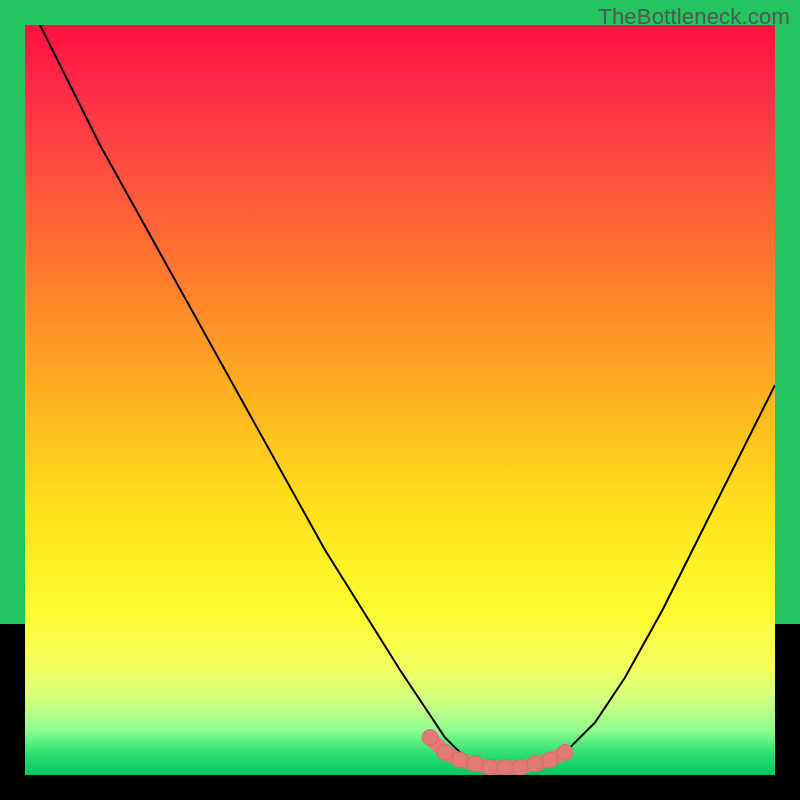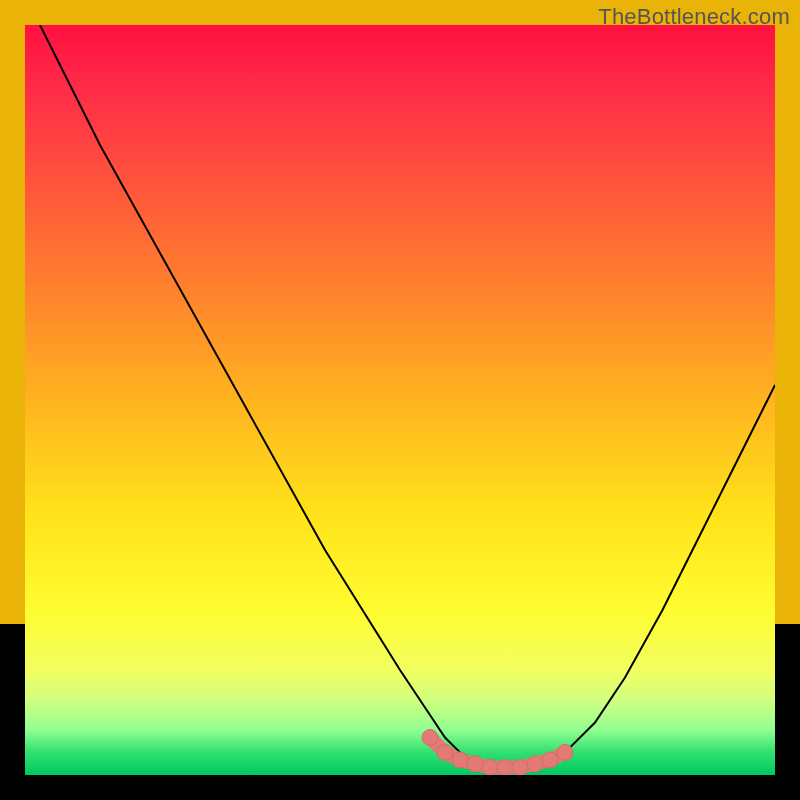--- a/index.html
+++ b/index.html
@@ -8,21 +8,21 @@
     width: 800px;
     height: 800px;
     background: #000;
     overflow: hidden;
     font-family: Arial, Helvetica, sans-serif;
   }
   .frame {
     position: relative;
     width: 800px;
     height: 624px;
-    background: #eab308;
+    background: #22c55e;
   }
   .plot {
     position: absolute;
     left: 25px;
     top: 25px;
     width: 750px;
     height: 750px;
     
     background: linear-gradient(
       to bottom,

